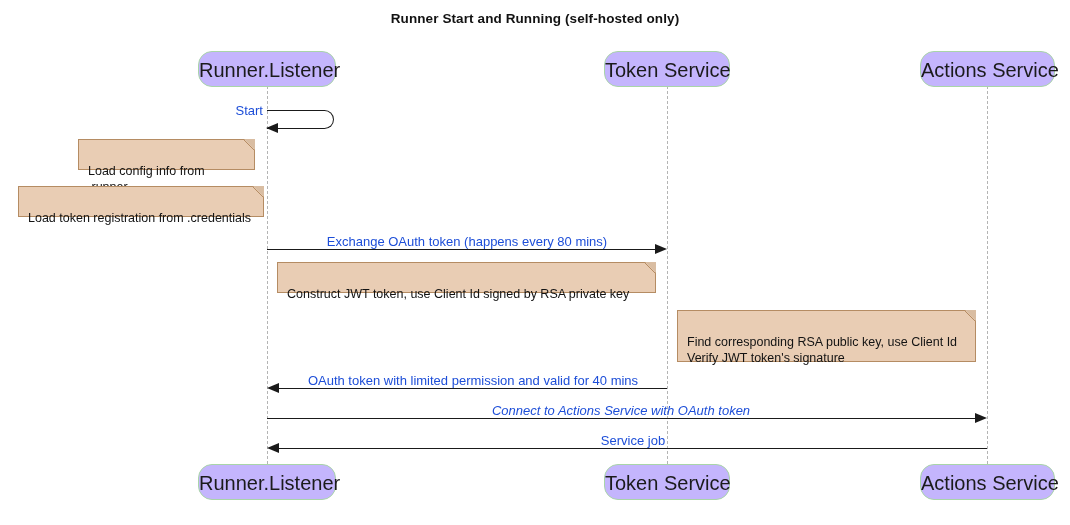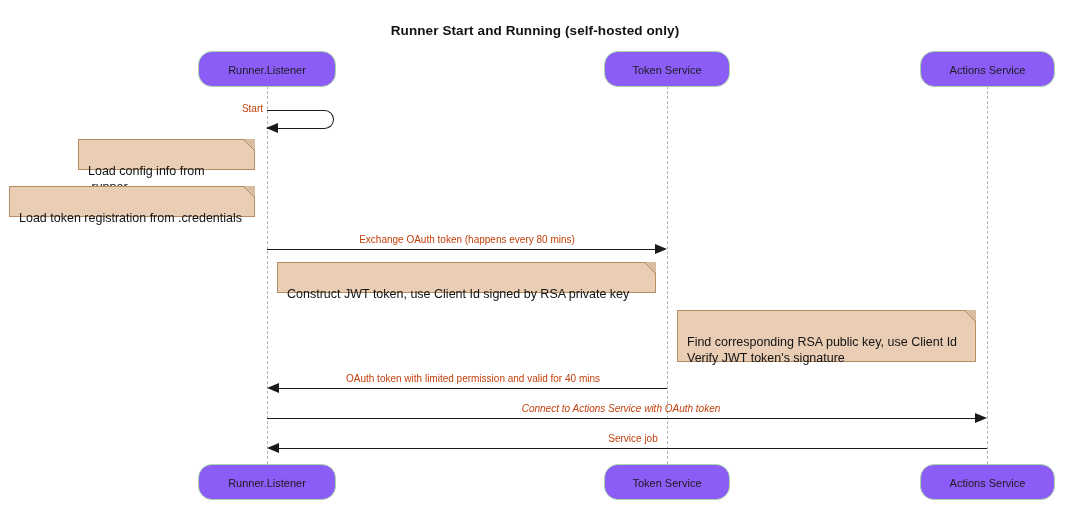--- a/index.html
+++ b/index.html
@@ -21,40 +21,39 @@
   .diagram-title {
     position: absolute;
     top: 11px;
     left: 0;
     width: 1070px;
     text-align: center;
     font-size: 13.5px;
     font-weight: bold;
     color: #121212;
     letter-spacing: 0.1px;
-    margin-top: 12px;
   }
 
   
   .lifeline {
     position: absolute;
     width: 0;
     border-left: 1px dashed #b4b4b4;
   }
 
   
   .participant {
     position: absolute;
-    background: #8b5cf6;
+    background: #c4b5fd;
     border: 1px solid #a9d5a8;
     border-radius: 14px;
     height: 36px;
     line-height: 36px;
     text-align: center;
-    font-size: 11px;
+    font-size: 20px;
     color: #1b1b1b;
     white-space: nowrap;
     box-sizing: border-box;
   }
 
   
   .note {
     position: absolute;
     background: #e9cdb4;
     border: 1px solid #b58c63;
@@ -99,22 +98,22 @@
     border-bottom: 5.5px solid transparent;
     border-left: 12px solid #1a1a1a;
   }
   .arrowhead.left {
     border-top: 5.5px solid transparent;
     border-bottom: 5.5px solid transparent;
     border-right: 12px solid #1a1a1a;
   }
   .msg-label {
     position: absolute;
-    font-size: 10px;
-    color: #c2410c;
+    font-size: 13px;
+    color: #1d4ed8;
     white-space: nowrap;
     text-align: center;
   }
 
   
   .selfloop {
     position: absolute;
     box-sizing: border-box;
     border: 1.4px solid #1a1a1a;
     border-left: none;
@@ -145,21 +144,21 @@
   <div class="arrowhead left" style="left:266px; top:123px;"></div>
 
   <div class="note" style="left:78px; top:139px; width:177px; height:31px;">
     <span>Load config info from .runner</span>
     <span class="fold"></span>
     <svg class="fold-edge" viewBox="0 0 12 12">
       <path d="M0 0 L12 12" stroke="#b58c63" stroke-width="1" fill="none"></path>
     </svg>
   </div>
 
-  <div class="note" style="left:9px; top:186px; width:246px; height:31px;">
+  <div class="note" style="left:18px; top:186px; width:246px; height:31px;">
     <span>Load token registration from .credentials</span>
     <span class="fold"></span>
     <svg class="fold-edge" viewBox="0 0 12 12">
       <path d="M0 0 L12 12" stroke="#b58c63" stroke-width="1" fill="none"></path>
     </svg>
   </div>
 
   <div class="msg-label" style="left:267px; top:234px; width:400px;">Exchange OAuth token (happens every 80 mins)</div>
 
   <div class="msg" style="left:267px; top:249px; width:388px;"></div>

